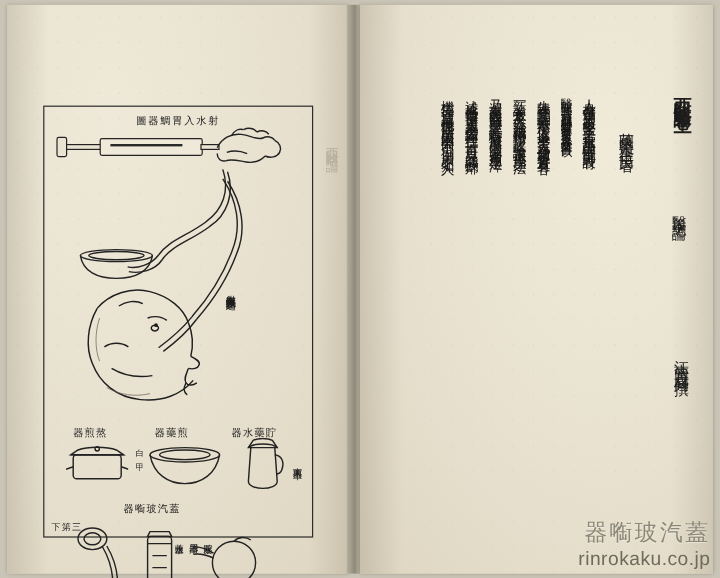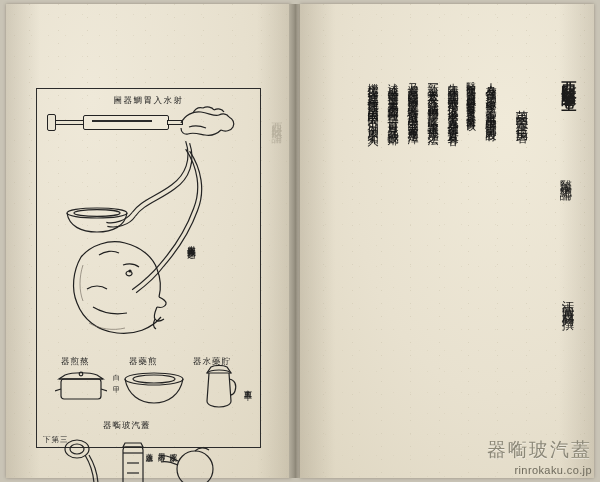--- a/index.html
+++ b/index.html
@@ -169,21 +169,21 @@
   .wm {
     position: absolute; right: 8px; bottom: 6px;
     text-align: right; pointer-events: none;
   }
   .wm-cn {
     font-size: 19px; color: #8c8878; letter-spacing: 2px;
     text-shadow: 0 1px 0 rgba(255,255,255,.45);
     font-family: "DejaVu Serif", serif;
   }
   .wm-url {
-    font-size: 11px; color: #6e6a5c; letter-spacing: .4px;
+    font-size: 16px; color: #6e6a5c; letter-spacing: .4px;
     font-family: "Liberation Sans", sans-serif;
     margin-top: 1px;
   }
 </style>
 </head>
 <body>
 
 <div id="scan">
 
   <div class="sheet left">

